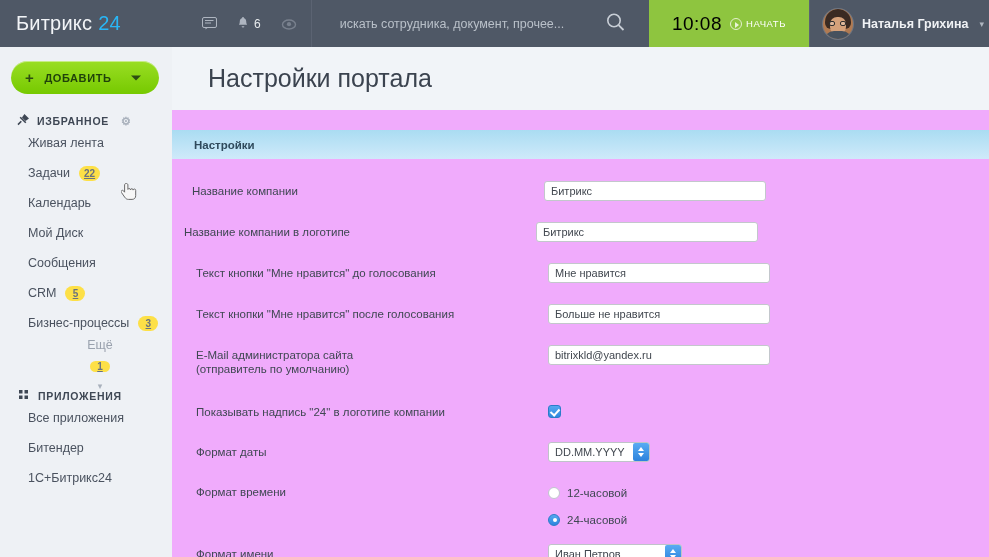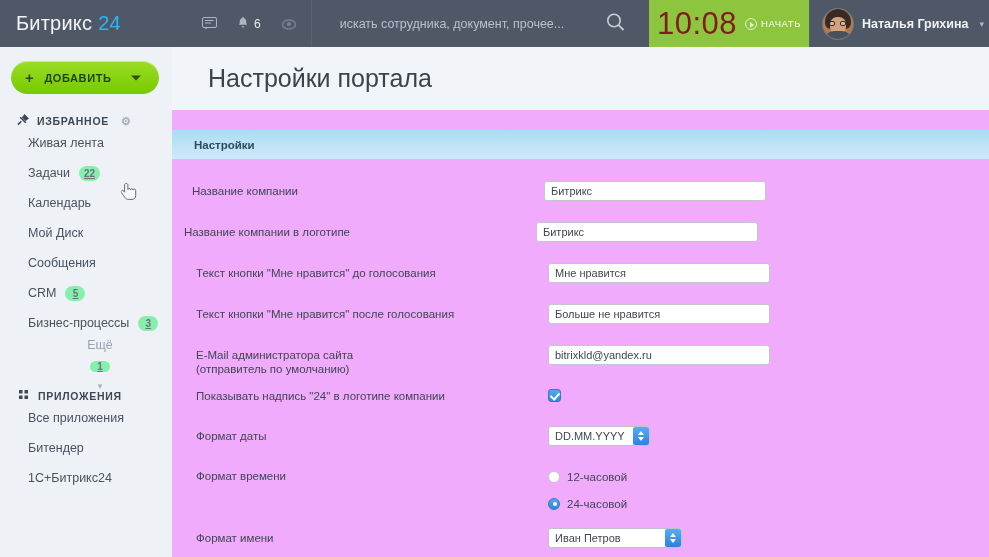--- a/index.html
+++ b/index.html
@@ -41,21 +41,21 @@
     color: #c2c8d0; font-size: 12.5px; width: 100%;
     font-family: "Liberation Sans", sans-serif;
   }
   .searchwrap .sinput::placeholder { color: #b9c0c9; }
   .searchicon { position:absolute; right: 24px; top: 50%; transform: translateY(-50%); color:#c8ced6; }
 
   .timerbox {
     width: 160px; background: #8ec53f; display:flex; align-items:center; justify-content:center;
     gap: 8px;
   }
-  .timerbox .clock { font-size: 31px; color:#7f1d1d; font-weight: 300; letter-spacing: .5px;}
+  .timerbox .clock { font-size: 19px; color:#000000; font-weight: 300; letter-spacing: .5px;}
   .timerbox .startwrap { display:flex; align-items:center; gap:4px; }
   .timerbox .startlbl { font-size: 9.5px; color:#ffffff; letter-spacing: .6px; }
   .playc { width:12px; height:12px; border-radius:50%; border:1px solid #e4f0cf; position:relative; display:inline-block;}
   .playc:after{content:""; position:absolute; left:4px; top:3px; border-left:4px solid #eaf4d8; border-top:3px solid transparent; border-bottom:3px solid transparent;}
 
   .userbox { width: 180px; display:flex; align-items:center; gap:9px; padding-left:13px; border-left:1px solid #5b6372; }
   .avatar {
     width: 30px; height: 30px; border-radius: 50%; overflow:hidden; flex:none;
     background: #b07a52; position: relative;
     box-shadow: 0 0 0 1px rgba(255,255,255,.18);
@@ -97,21 +97,21 @@
 
   .navitem {
     display:flex; align-items:center; gap:9px;
     padding: 0 0 0 28px; height: 30px; color:#4a525f; font-size: 12.5px;
     cursor:pointer;
   }
   .navitem.dim { color:#9aa2ae;flex-direction:column; }
   .cnt {
     display:inline-flex; align-items:center; justify-content:center;
     min-width: 20px; height: 15px; padding: 0 5px;
-    background:#86efac; border-radius: 8px;
+    background:#fde047; border-radius: 8px;
     font-size: 10px; color:#6a727f; font-weight:bold;text-decoration:underline;
   }
   .navitem .minicaret { color:#a9b1bc; font-size:9px; }
 
   
   .main { position:absolute; left:172px; top:47px; width:817px; height:510px; background:#f0abfc; }
   .pagehead {
     height: 63px; background:#f1f4f8; display:flex; align-items:center; padding-left: 36px;
   }
   .pagetitle { font-size: 25px; color:#3b434f; font-weight: 400; }
@@ -348,21 +348,21 @@
         </div>
       </div>
 
       <div class="row" style="margin-bottom:12px;">
         <div class="lbl">Текст кнопки "Мне нравится" после голосования</div>
         <div class="ctl">
           <input class="txt" type="text" value="Больше не нравится" style="">
         </div>
       </div>
 
-      <div class="row" style="margin-bottom:10px;justify-content:flex-end;">
+      <div class="row" style="margin-bottom:26px;justify-content:flex-end;">
         <div class="lbl">
           <span class="l2">E-Mail администратора сайта</span>
           <span class="l2">(отправитель по умолчанию)</span>
         </div>
         <div class="ctl">
           <input class="txt" type="text" value="bitrixkld@yandex.ru" style="">
         </div>
       </div>
 
       <div class="row" style="margin-bottom:11px;">

